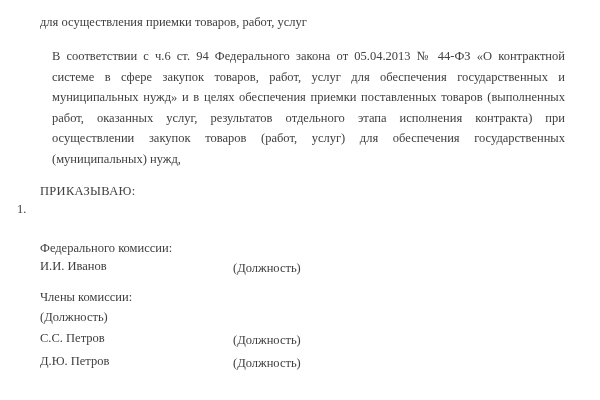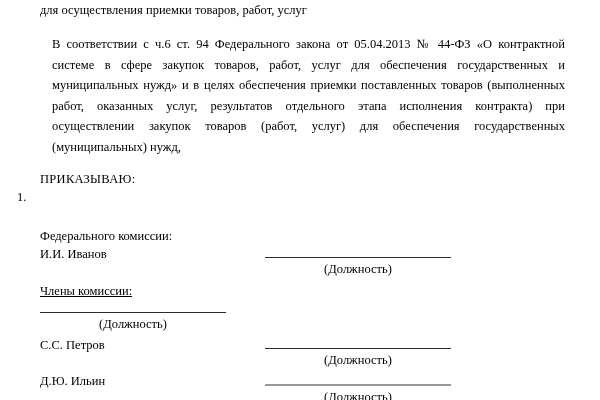--- a/index.html
+++ b/index.html
@@ -6,24 +6,24 @@
     margin: 0;
     padding: 0;
     background: #ffffff;
   }
   .page {
     position: relative;
     width: 600px;
     height: 400px;
     box-sizing: border-box;
     background: #ffffff;
-    color: #000000;
+    color: #404040;
     font-family: "Liberation Serif", "DejaVu Serif", serif;
     font-size: 12.5px;
-    padding: 2px 23px 0 40px;
+    padding: 14px 23px 0 40px;
     overflow: hidden;
   }
   .intro-line {
     line-height: 17px;
     margin-bottom: 15px;
     white-space: nowrap;
   }
   .body-par {
     margin: 12px;
     text-align: justify;
@@ -43,39 +43,36 @@
     width: 23px;
     flex: 0 0 23px;
   }
   .sig-block {
     margin-top: 21px;
   }
   .sig-label {
     line-height: 18px;
   }
   .sig-label.members {
-    margin-top: 4px;
-    text-decoration: underline;
+    margin-top: 11px;
   }
   .entry {
     display: flex;
     align-items: flex-start;
-    gap: 32px;
   }
   .entry + .entry {
     margin-top: 3px;
   }
   .entry .name {
     flex: 0 0 193px;
     line-height: 18px;
   }
   .entry .sigcol {
     flex: 0 0 186px;
     display: flex;
-    flex-direction: column;
   }
   .entry .sigline {
     height: 12px;
     border-bottom: 1px solid #2a2a33;
   }
   .entry.last .sigline {
     border-bottom: 2px solid #9a9a9a;
   }
   .entry .caption {
     text-align: center;
@@ -121,21 +118,21 @@
 
     <div class="entry">
       <span class="name">С.С. Петров</span>
       <span class="sigcol">
         <span class="sigline"></span>
         <span class="caption">(Должность)</span>
       </span>
     </div>
 
     <div class="entry last">
-      <span class="name">Д.Ю. Ильин</span>
+      <span class="name">Д.Ю. Петров</span>
       <span class="sigcol">
         <span class="sigline"></span>
         <span class="caption">(Должность)</span>
       </span>
     </div>
 
   </div>
 
 </div>
 

